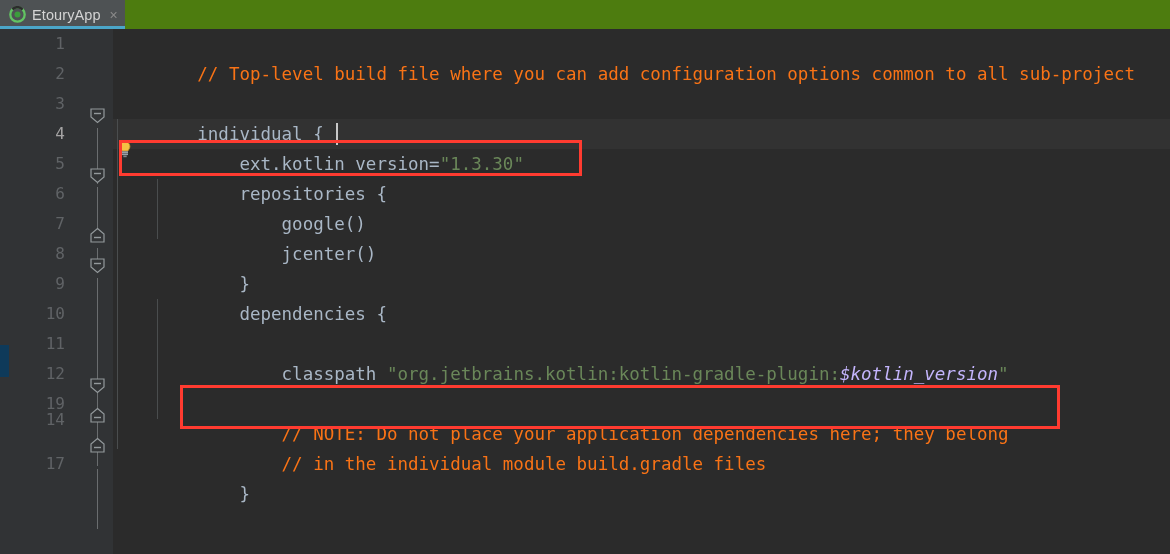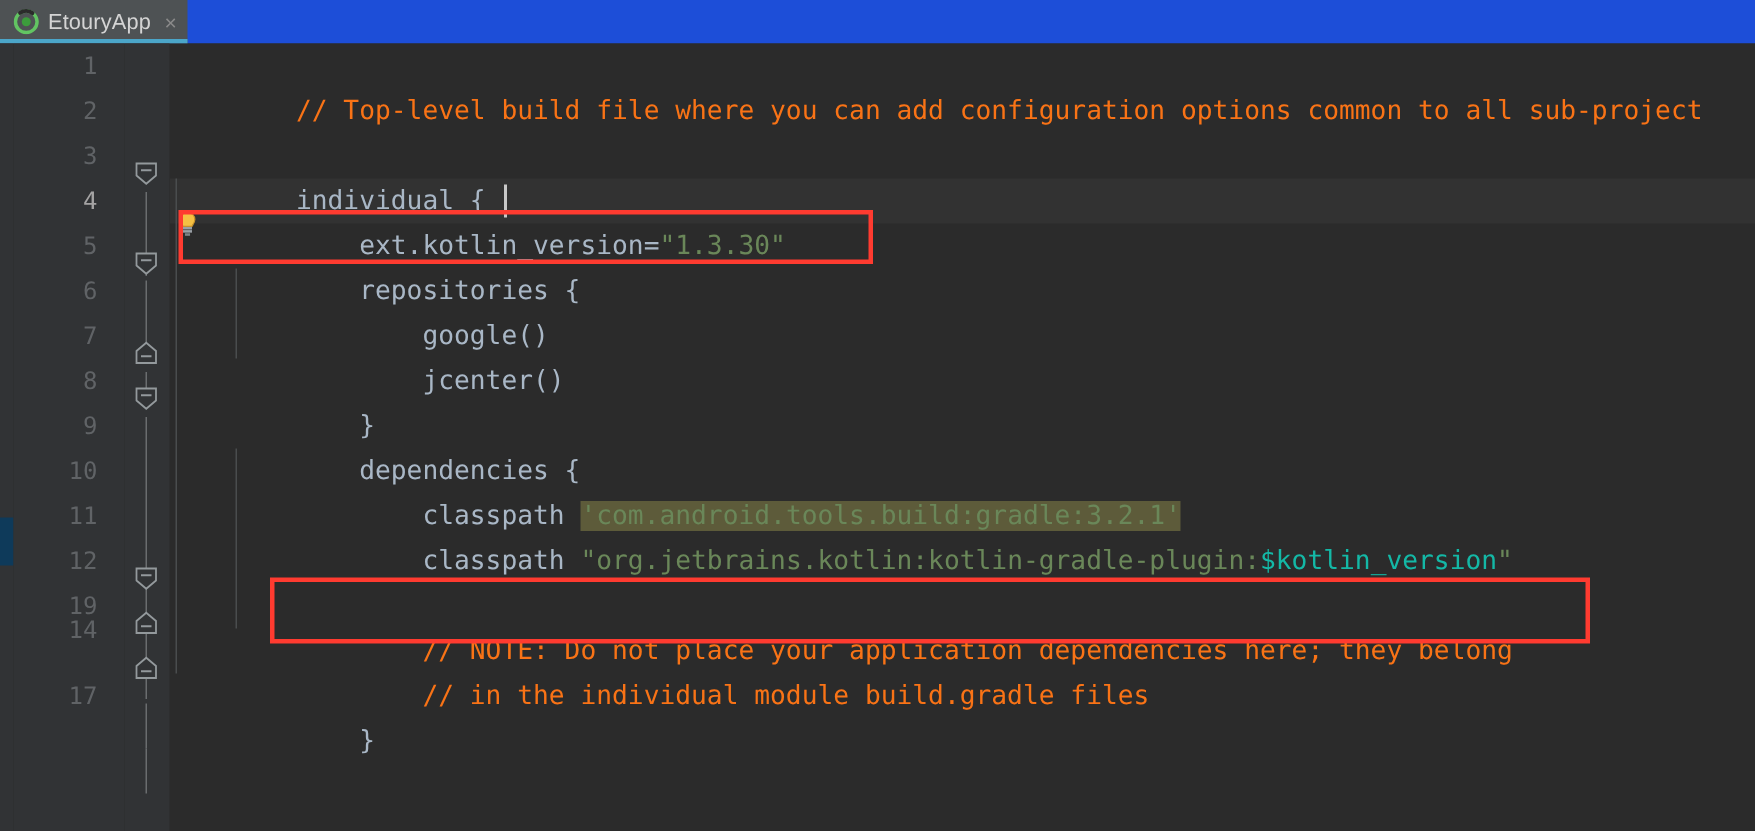--- a/index.html
+++ b/index.html
@@ -19,21 +19,21 @@
     height: 554px;
     background: #2b2b2b;
     overflow: hidden;
   }
 
   
   .tabbar {
     position: absolute;
     left: 0; top: 0;
     width: 1170px; height: 29px;
-    background: #1d4ed8;
+    background: #4d7c0f;
     display: flex;
     align-items: flex-end;
   }
   .tab {
     position: relative;
     display: flex;
     align-items: center;
     height: 29px;
     padding: 0 7px 0 9px;
     background: #4e5254;
@@ -167,21 +167,21 @@
     position: absolute;
     width: 1px;
     background: #4a4d4e;
   }
 
   
   .cmt    { color: #f97316; }
   .kw     { color: #a9b7c6; }
   .str    { color: #6a8759; }
   .strsel { color: #6a8759; background: #5d5b3a; }
-  .var    { color: #14b8a6; }
+  .var    { color: #c4b5fd; font-style: italic; }
   .punct  { color: #a9b7c6; }
   .meth   { color: #a9b7c6; }
 
   
   .caret {
     position: absolute;
     width: 2px; height: 22px;
     background: #c8c8c8;
   }
 
@@ -323,23 +323,20 @@
       </div>
 
       <div class="row" style="top:210px;">
         <span class="punct">    }</span>
       </div>
 
       <div class="row" style="top:240px;">
         <span class="kw">    dependencies {</span>
       </div>
 
-      <div class="row" style="top:270px;">
-        <span class="kw">        classpath </span><span class="strsel">'com.android.tools.build:gradle:3.2.1'</span>
-      </div>
 
       <div class="row" style="top:300px;">
         <span class="kw">        classpath </span><span class="str">"org.jetbrains.kotlin:kotlin-gradle-plugin:</span><span class="var">$kotlin_version</span><span class="str">"</span>
       </div>
 
       <div class="row" style="top:330px;"></div>
 
       <div class="row" style="top:360px;">
         <span class="cmt">        // NOTE: Do not place your application dependencies here; they belong</span>
       </div>

